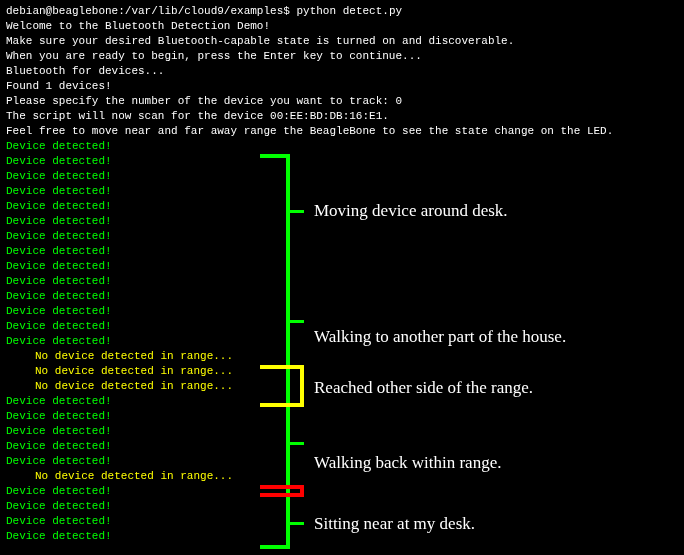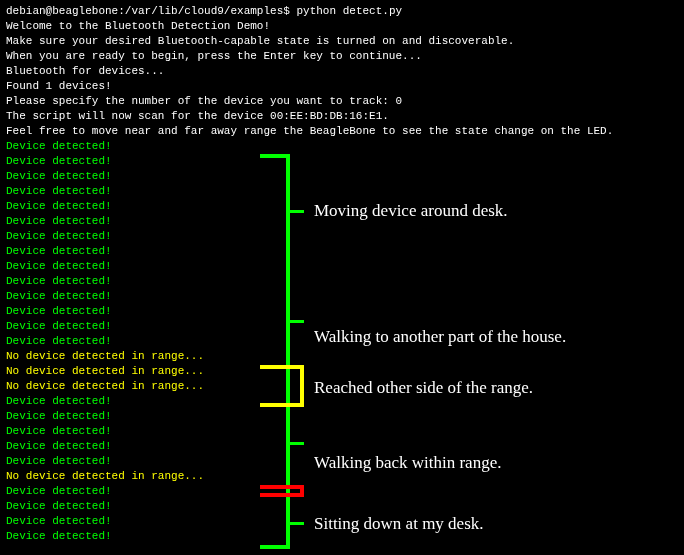--- a/index.html
+++ b/index.html
@@ -15,21 +15,21 @@
     }
     .terminal {
       padding: 4px 6px;
       line-height: 15px;
       position: relative;
       z-index: 1;
     }
     .line { white-space: pre; }
     .prompt-user { color: #fff; }
     .green { color: #00ff00; }
-    .yellow { color: #ffff00; }
+    .yellow { color: #ffff00; margin-left: 29px; }
     .annotations {
       position: absolute;
       top: 0;
       left: 0;
       width: 100%;
       height: 100%;
       z-index: 2;
       pointer-events: none;
     }
     .bracket {
@@ -108,14 +108,14 @@
   <div class="tick" style="left:290px; top:522px; width:14px;"></div>
 
   <div class="bracket yellow-b" style="left:260px; top:365px; width:44px; height:42px;"></div>
 
   <div class="bracket red-b" style="left:260px; top:485px; width:44px; height:12px;"></div>
 
   <div class="label" style="left:314px; top:201px;">Moving device around desk.</div>
   <div class="label" style="left:314px; top:311px;margin-top:16px;">Walking to another part of the house.</div>
   <div class="label" style="left:314px; top:378px;">Reached other side of the range.</div>
   <div class="label" style="left:314px; top:433px;margin-top:20px;">Walking back within range.</div>
-  <div class="label" style="left:314px; top:514px;">Sitting down at my desk.</div>
+  <div class="label" style="left:314px; top:514px;">Sitting near at my desk.</div>
 </div>
 
 </body></html>

